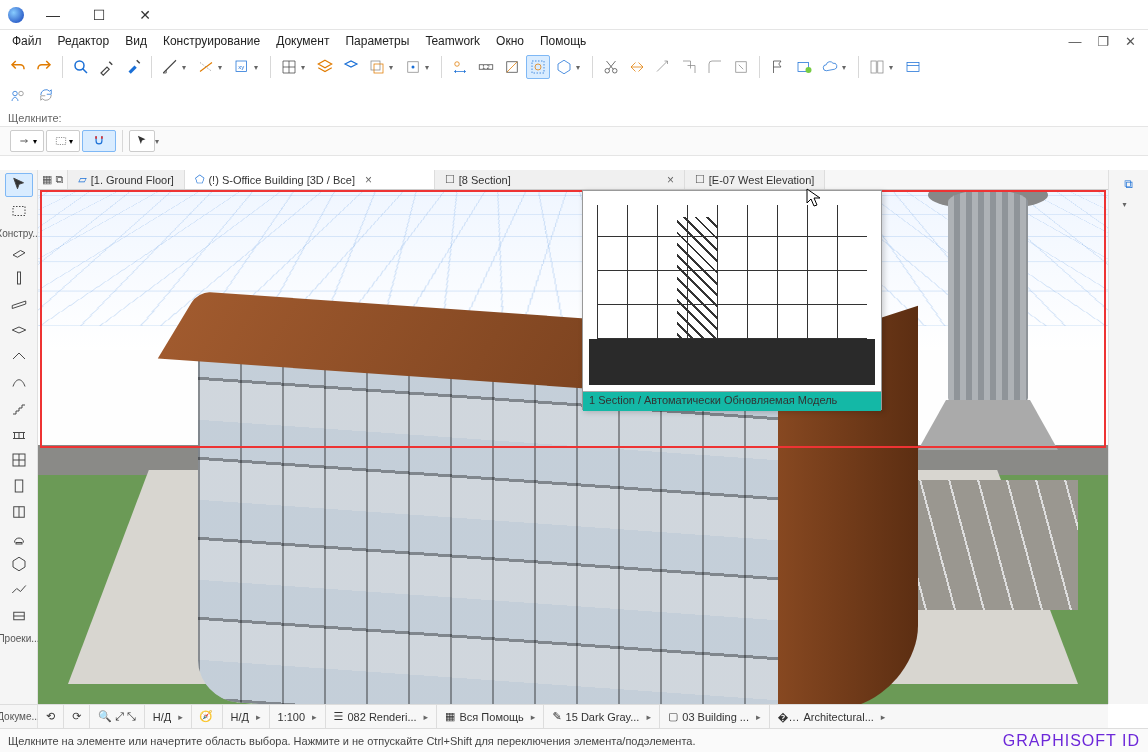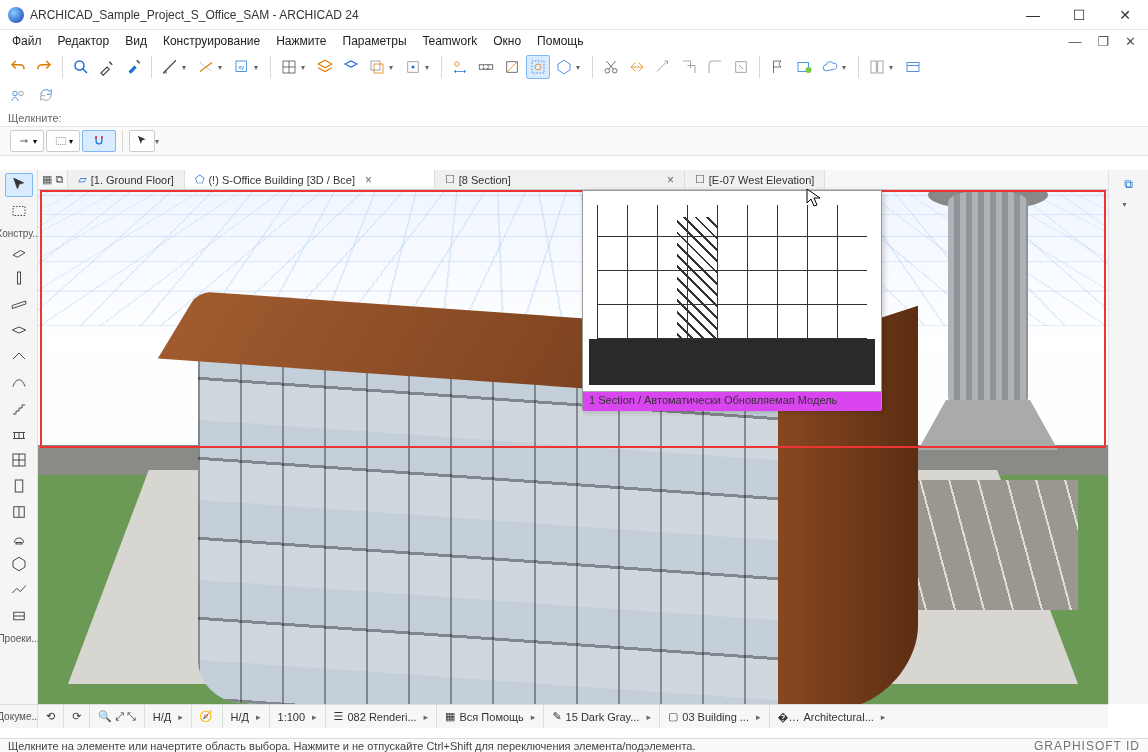--- a/index.html
+++ b/index.html
@@ -76,54 +76,53 @@
 
 .red-highlight { position:absolute; left:2px; right:2px; top:0; height:258px; border:2px solid #e33; pointer-events:none; z-index:4;}
 
 .preview { position:absolute; left:544px; top:20px; width:300px; height:220px; background:#fff; border:1px solid #999; z-index:6; box-shadow:2px 2px 6px rgba(0,0,0,.2);}
 .preview .pv-body{position:absolute; inset:6px 6px 24px 6px; background:#fff;}
 .preview .pv-dark{position:absolute;left:0;right:0;bottom:0;height:46px;background:#2a2a2a;}
 .preview .pv-grid{position:absolute; inset:8px 8px 46px 8px; background:
   repeating-linear-gradient(0deg,#333 0 1px, transparent 1px 34px),
   repeating-linear-gradient(90deg,#333 0 1px, transparent 1px 30px);}
 .preview .pv-stair{position:absolute;left:88px;top:20px;width:40px;height:130px;background:repeating-linear-gradient(45deg,#333 0 2px,transparent 2px 8px);}
-.preview .pv-tooltip{position:absolute;left:0;bottom:-2px;right:0;height:20px;background:#d946ef;border-top:1px solid #aaa;font-size:11px;padding:2px 6px;color:#333;}
+.preview .pv-tooltip{position:absolute;left:0;bottom:-2px;right:0;height:20px;background:#14b8a6;border-top:1px solid #aaa;font-size:11px;padding:2px 6px;color:#333;}
 
 .right-strip { width:40px; background:#f5f5f5; border-left:1px solid #e0e0e0; display:flex; flex-direction:column; align-items:center; padding-top:4px; gap:6px;}
 .right-strip .rbtn { width:26px; height:20px; display:flex; align-items:center; justify-content:center; font-size:12px; color:#1a6fd6;}
 
 
 .status-top { position:absolute; left:38px; right:40px; bottom:24px; height:24px; display:flex; align-items:center; background:#f7f7f7; border-top:1px solid #ddd; font-size:11px; color:#333;}
 .status-top .cell { display:flex; align-items:center; gap:4px; padding:0 8px; height:100%; border-right:1px solid #ddd;}
 .status-top .cell .arr{font-size:9px;color:#666;margin-left:3px;}
-.statusbar { position:absolute; left:0; right:0; bottom:0; height:14px; display:flex; align-items:center; padding:0 8px; font-size:11px; color:#444; border-top:1px solid #ddd; background:#fafafa;}
-.statusbar .brand { margin-left:auto; color:#737373; font-size:12px; letter-spacing:1px;}
+.statusbar { position:absolute; left:0; right:0; bottom:0; height:24px; display:flex; align-items:center; padding:0 8px; font-size:11px; color:#444; border-top:1px solid #ddd; background:#fafafa;}
+.statusbar .brand { margin-left:auto; color:#6d28d9; font-size:16px; letter-spacing:1px;}
 
 .label-docume{position:absolute;left:0;bottom:24px;width:38px;height:24px;font-size:10px;color:#555;display:flex;align-items:center;justify-content:center;background:#f5f5f5;border-top:1px solid #ddd;border-right:1px solid #e0e0e0;}
 .cursor-img{position:absolute;pointer-events:none;z-index:20;}
 </style>
 </head>
 <body>
 
 <div class="titlebar">
   <div class="app-icon"></div>
-  <div class="title">ARCHICAD_Sample_Project_S_Office_SAM - ARCHICAD 24</div>
   <div class="winbtns">
     <div class="winbtn">—</div>
     <div class="winbtn">☐</div>
     <div class="winbtn">✕</div>
   </div>
 </div>
 
 <div class="menubar">
   <span>Файл</span>
   <span>Редактор</span>
   <span>Вид</span>
   <span>Конструирование</span>
-  <span>Нажмите</span>
+  <span>Документ</span>
   <span>Параметры</span>
   <span>Teamwork</span>
   <span>Окно</span>
   <span>Помощь</span>
   <div class="child-controls">
     <span>—</span>
     <span>❐</span>
     <span>✕</span>
   </div>
 </div>

